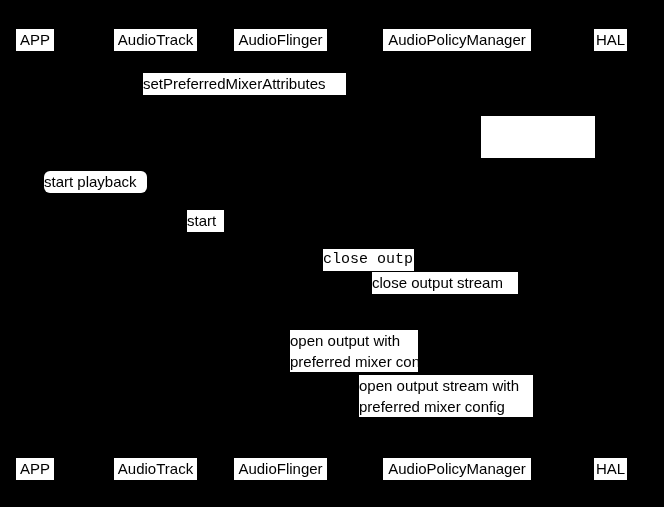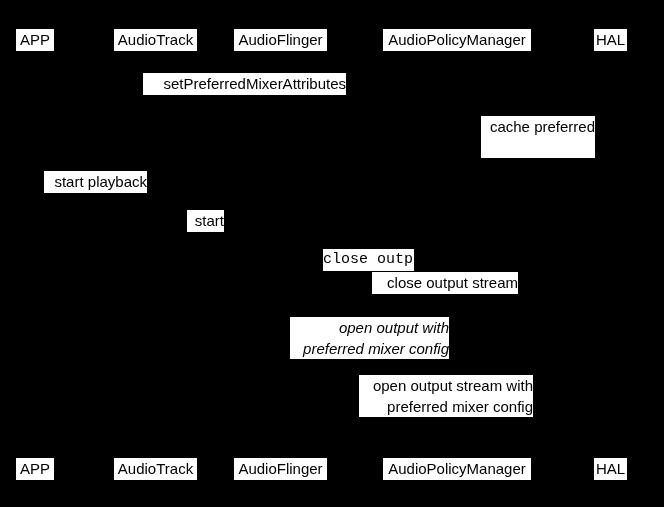--- a/index.html
+++ b/index.html
@@ -30,21 +30,21 @@
     letter-spacing: 0px;
   }
   
   .message {
     position: absolute;
     background: #ffffff;
     color: #000000;
     font-size: 15px;
     line-height: 21px;
     white-space: pre;
-    text-align: right;
+    text-align: left;
   }
   .message.single {
     height: 22px;
     line-height: 22px;
   }
   .message.two-line {
     height: 42px;
   }
   .message .line {
     display: block;
@@ -73,26 +73,26 @@
     </div>
   <div id="header-participants">
       <div class="participant" style="left: 16px; top: 29px; width: 38px;">APP</div>
       <div class="participant" style="left: 114px; top: 29px; width: 83px;">AudioTrack</div>
       <div class="participant" style="left: 234px; top: 29px; width: 93px;">AudioFlinger</div>
       <div class="participant" style="left: 383px; top: 29px; width: 148px;">AudioPolicyManager</div>
       <div class="participant" style="left: 594px; top: 29px; width: 33px;">HAL</div>
     </div>
   <div id="messages">
       <div class="message single" style="left: 143px; top: 73px; width: 203px;">setPreferredMixerAttributes</div>
-      <div class="message two-line" style="left: 481px; top: 116px; width: 114px;"><span class="line">cache preferred</span></div>
-      <div class="message single" style="left: 44px; top: 171px; width: 103px;">start playback</div>
+      <div class="message two-line" style="left: 481px; top: 116px; width: 114px;"></div>
+      <div class="message single" style="left: 44px; top: 171px; width: 103px; border-radius: 6px;">start playback</div>
       <div class="message single" style="left: 187px; top: 210px; width: 37px;">start</div>
       <div class="message single" style="left: 323px; top: 249px; width: 91px; font-family: Liberation Mono, monospace;">close output</div>
       <div class="message single" style="left: 372px; top: 272px; width: 146px;">close output stream</div>
-      <div class="message two-line" style="left: 290px; top: 317px; width: 159px; font-style: italic;"><span class="line">open output with</span><span class="line">preferred mixer config</span></div>
+      <div class="message two-line" style="left: 290px; top: 330px; width: 128px;"><span class="line">open output with</span><span class="line">preferred mixer config</span></div>
       <div class="message two-line" style="left: 359px; top: 375px; width: 174px;"><span class="line">open output stream with</span><span class="line">preferred mixer config</span></div>
     </div>
   <div id="footer-participants">
       <div class="participant" style="left: 16px; top: 458px; width: 38px;">APP</div>
       <div class="participant" style="left: 114px; top: 458px; width: 83px;">AudioTrack</div>
       <div class="participant" style="left: 234px; top: 458px; width: 93px;">AudioFlinger</div>
       <div class="participant" style="left: 383px; top: 458px; width: 148px;">AudioPolicyManager</div>
       <div class="participant" style="left: 594px; top: 458px; width: 33px;">HAL</div>
     </div>
 </div>

